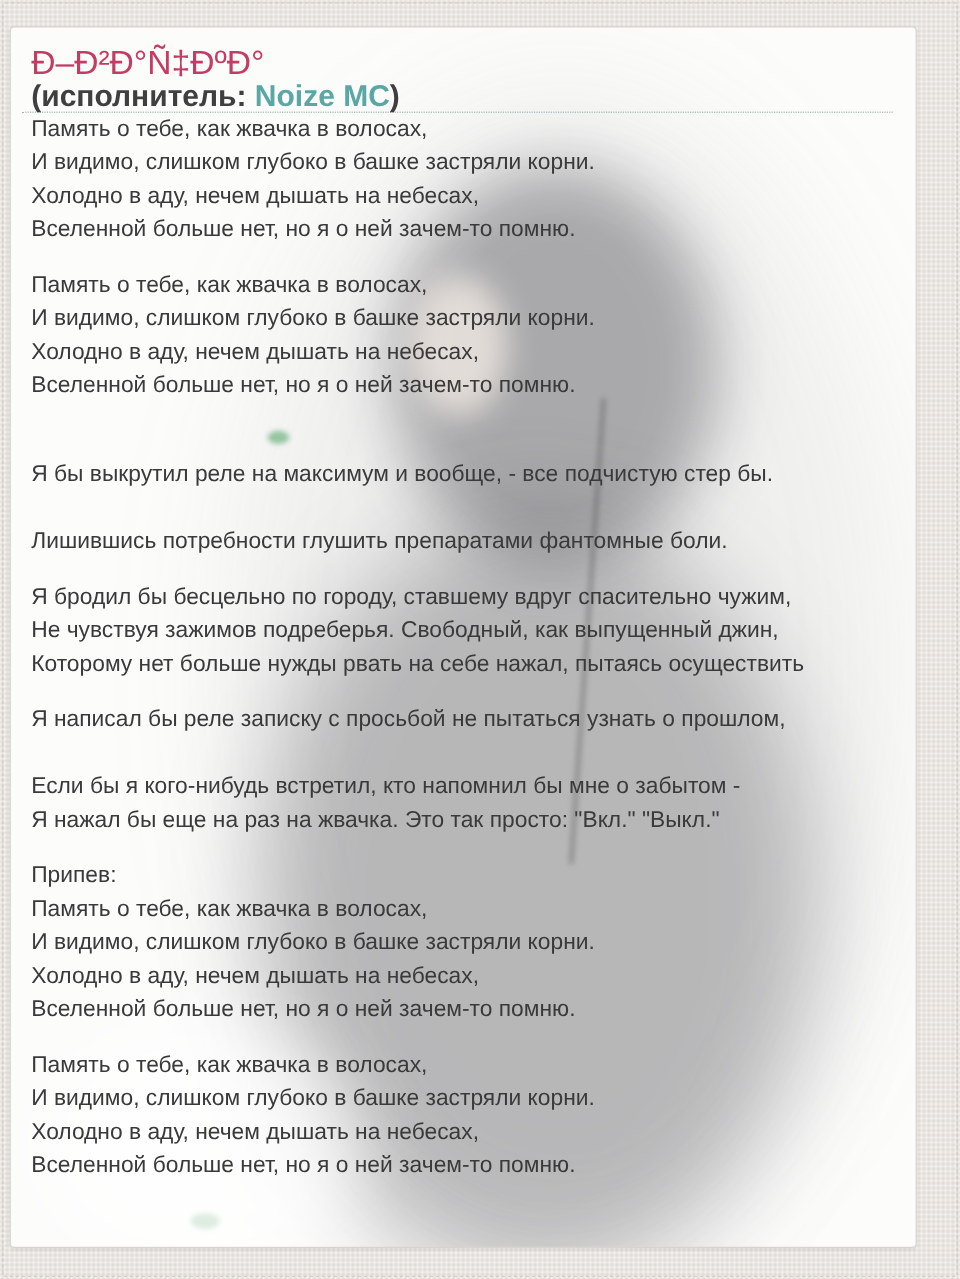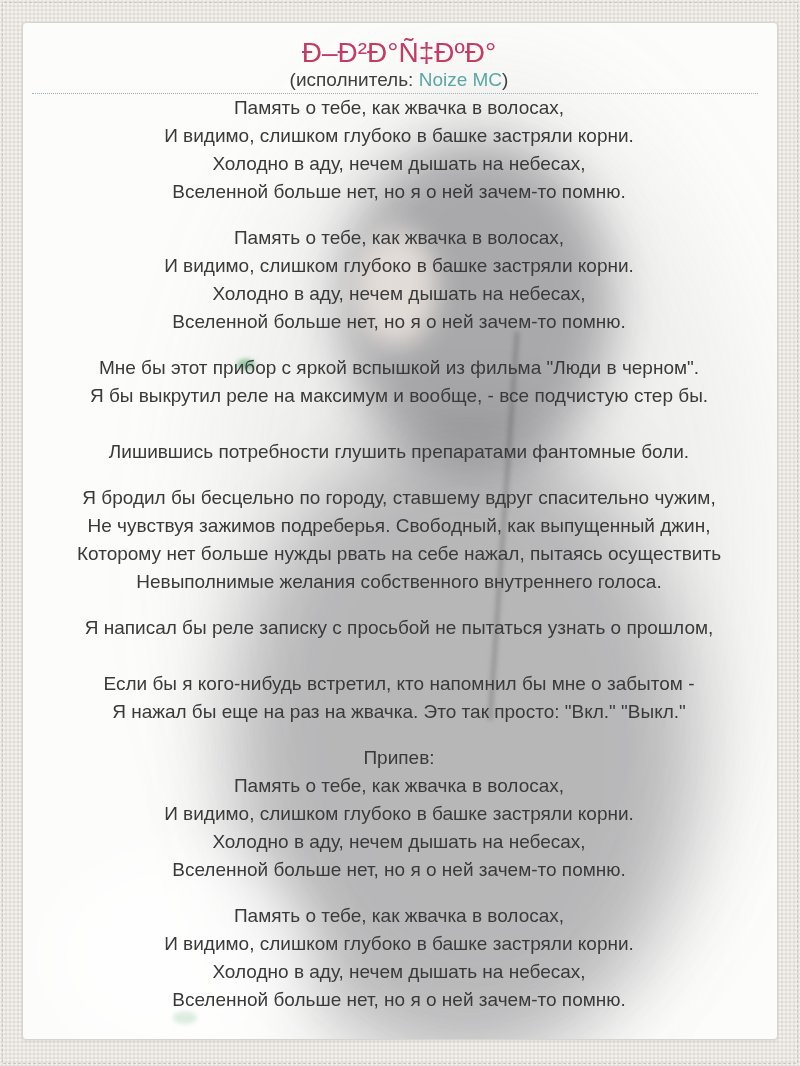--- a/index.html
+++ b/index.html
@@ -14,26 +14,25 @@
       radial-gradient(rgba(178,168,154,0.16) 1px, transparent 1px),
       radial-gradient(rgba(255,255,255,0.5) 1px, transparent 1px);
     background-size: 4px 4px, 4px 4px;
     background-position: 0 0, 2px 2px;
   }
   .page-frame {
     position: absolute; left: 2px; top: 2px; right: 2px; bottom: 2px;
     border: 1px dashed #ccc6be; border-radius: 2px; pointer-events: none;
   }
   .card {
-    position: absolute; left: 22px; top: 22px; width: 754px; height: 1016px;
+    position: absolute; left: 8px; top: 22px; width: 754px; height: 1016px;
     background: #fcfcfb;
     border: 1px solid #d7d4cf; border-radius: 4px;
     box-shadow: 0 1px 3px rgba(0,0,0,0.07);
     overflow: hidden;
-    text-align: center;
   }
   
   .watermark { position: absolute; left: 0; top: 0; right: 0; bottom: 0; z-index: 0; }
   .wm { position: absolute; border-radius: 50%; }
   .wm-wash   { left: 180px; top: 50px;  width: 560px; height: 960px; background: rgba(128,126,130,0.10); filter: blur(50px); }
   .wm-hood   { left: 318px; top: 116px; width: 272px; height: 332px; background: rgba(44,44,52,0.36);  filter: blur(26px); }
   .wm-face   { left: 332px; top: 206px; width: 82px;  height: 118px; background: rgba(236,229,223,0.85); filter: blur(13px); }
   .wm-torso  { left: 208px; top: 408px; width: 462px; height: 640px; background: rgba(52,52,58,0.30);  filter: blur(40px); }
   .wm-mic    { left: 478px; top: 308px; width: 5px;   height: 390px; background: rgba(40,40,40,0.22);  filter: blur(2px); transform: rotate(4deg); border-radius: 2px; }
   .wm-green1 { left: 214px; top: 336px; width: 18px;  height: 11px;  background: rgba(70,160,95,0.55); filter: blur(2px); }
@@ -45,21 +44,21 @@
     height: 100%; padding: 14px 19px 0 17px;
   }
   .header {
     border-bottom: 1px dotted #a3afbb;
     margin-left: -8px; padding-left: 8px; padding-bottom: 2px;
   }
   .song-title {
     margin: 0; font-size: 28px; line-height: 32px; font-weight: 400;
     letter-spacing: 0;
   }
-  .artist-line { font-size: 19px; line-height: 22px; color: #3f3f3f; }
+  .artist-line { font-size: 25px; line-height: 22px; color: #3f3f3f; font-weight: bold; }
   .artist-link { text-decoration: none; cursor: pointer; }
   .lyrics { font-size: 19px; line-height: 28px; color: #3a3a3a; }
   .lyrics p { margin: 0 0 18px 0; }
 </style>
 </head>
 <body>
 
 <div class="page">
   <div class="page-frame"></div>
 
@@ -81,22 +80,22 @@
       <div class="header">
         <h1 class="song-title" style="color: rgb(196, 59, 99);">Ð–Ð²Ð°Ñ‡ÐºÐ°</h1>
         <div class="artist-line">
           <span>(исполнитель: </span><a class="artist-link" style="color: rgb(90, 167, 165);">Noize MC</a><span>)</span>
         </div>
       </div>
 
       <div class="lyrics" style="color: rgb(58, 58, 58);">
         <p><span>Память о тебе, как жвачка в волосах,</span><br><span>И видимо, слишком глубоко в башке застряли корни.</span><br><span>Холодно в аду, нечем дышать на небесах,</span><br><span>Вселенной больше нет, но я о ней зачем-то помню.</span></p>
         <p><span>Память о тебе, как жвачка в волосах,</span><br><span>И видимо, слишком глубоко в башке застряли корни.</span><br><span>Холодно в аду, нечем дышать на небесах,</span><br><span>Вселенной больше нет, но я о ней зачем-то помню.</span></p>
-        <p><span>Мне бы этот прибор с яркой вспышкой из фильма "Люди в черном".</span><br><span>Я бы выкрутил реле на максимум и вообще, - все подчистую стер бы.</span><br><br><span>Лишившись потребности глушить препаратами фантомные боли.</span></p>
-        <p><span>Я бродил бы бесцельно по городу, ставшему вдруг спасительно чужим,</span><br><span>Не чувствуя зажимов подреберья. Свободный, как выпущенный джин,</span><br><span>Которому нет больше нужды рвать на себе нажал, пытаясь осуществить</span><br><span>Невыполнимые желания собственного внутреннего голоса.</span></p>
+        <p><br><span>Я бы выкрутил реле на максимум и вообще, - все подчистую стер бы.</span><br><br><span>Лишившись потребности глушить препаратами фантомные боли.</span></p>
+        <p><span>Я бродил бы бесцельно по городу, ставшему вдруг спасительно чужим,</span><br><span>Не чувствуя зажимов подреберья. Свободный, как выпущенный джин,</span><br><span>Которому нет больше нужды рвать на себе нажал, пытаясь осуществить</span><br></p>
         <p><span>Я написал бы реле записку с просьбой не пытаться узнать о прошлом,</span><br><br><span>Если бы я кого-нибудь встретил, кто напомнил бы мне о забытом -</span><br><span>Я нажал бы еще на раз на жвачка. Это так просто: "Вкл." "Выкл."</span></p>
         <p><span>Припев:</span><br><span>Память о тебе, как жвачка в волосах,</span><br><span>И видимо, слишком глубоко в башке застряли корни.</span><br><span>Холодно в аду, нечем дышать на небесах,</span><br><span>Вселенной больше нет, но я о ней зачем-то помню.</span></p>
         <p><span>Память о тебе, как жвачка в волосах,</span><br><span>И видимо, слишком глубоко в башке застряли корни.</span><br><span>Холодно в аду, нечем дышать на небесах,</span><br><span>Вселенной больше нет, но я о ней зачем-то помню.</span></p>
       </div>
 
     </div>
   </div>
 </div>
 
 </body></html>

